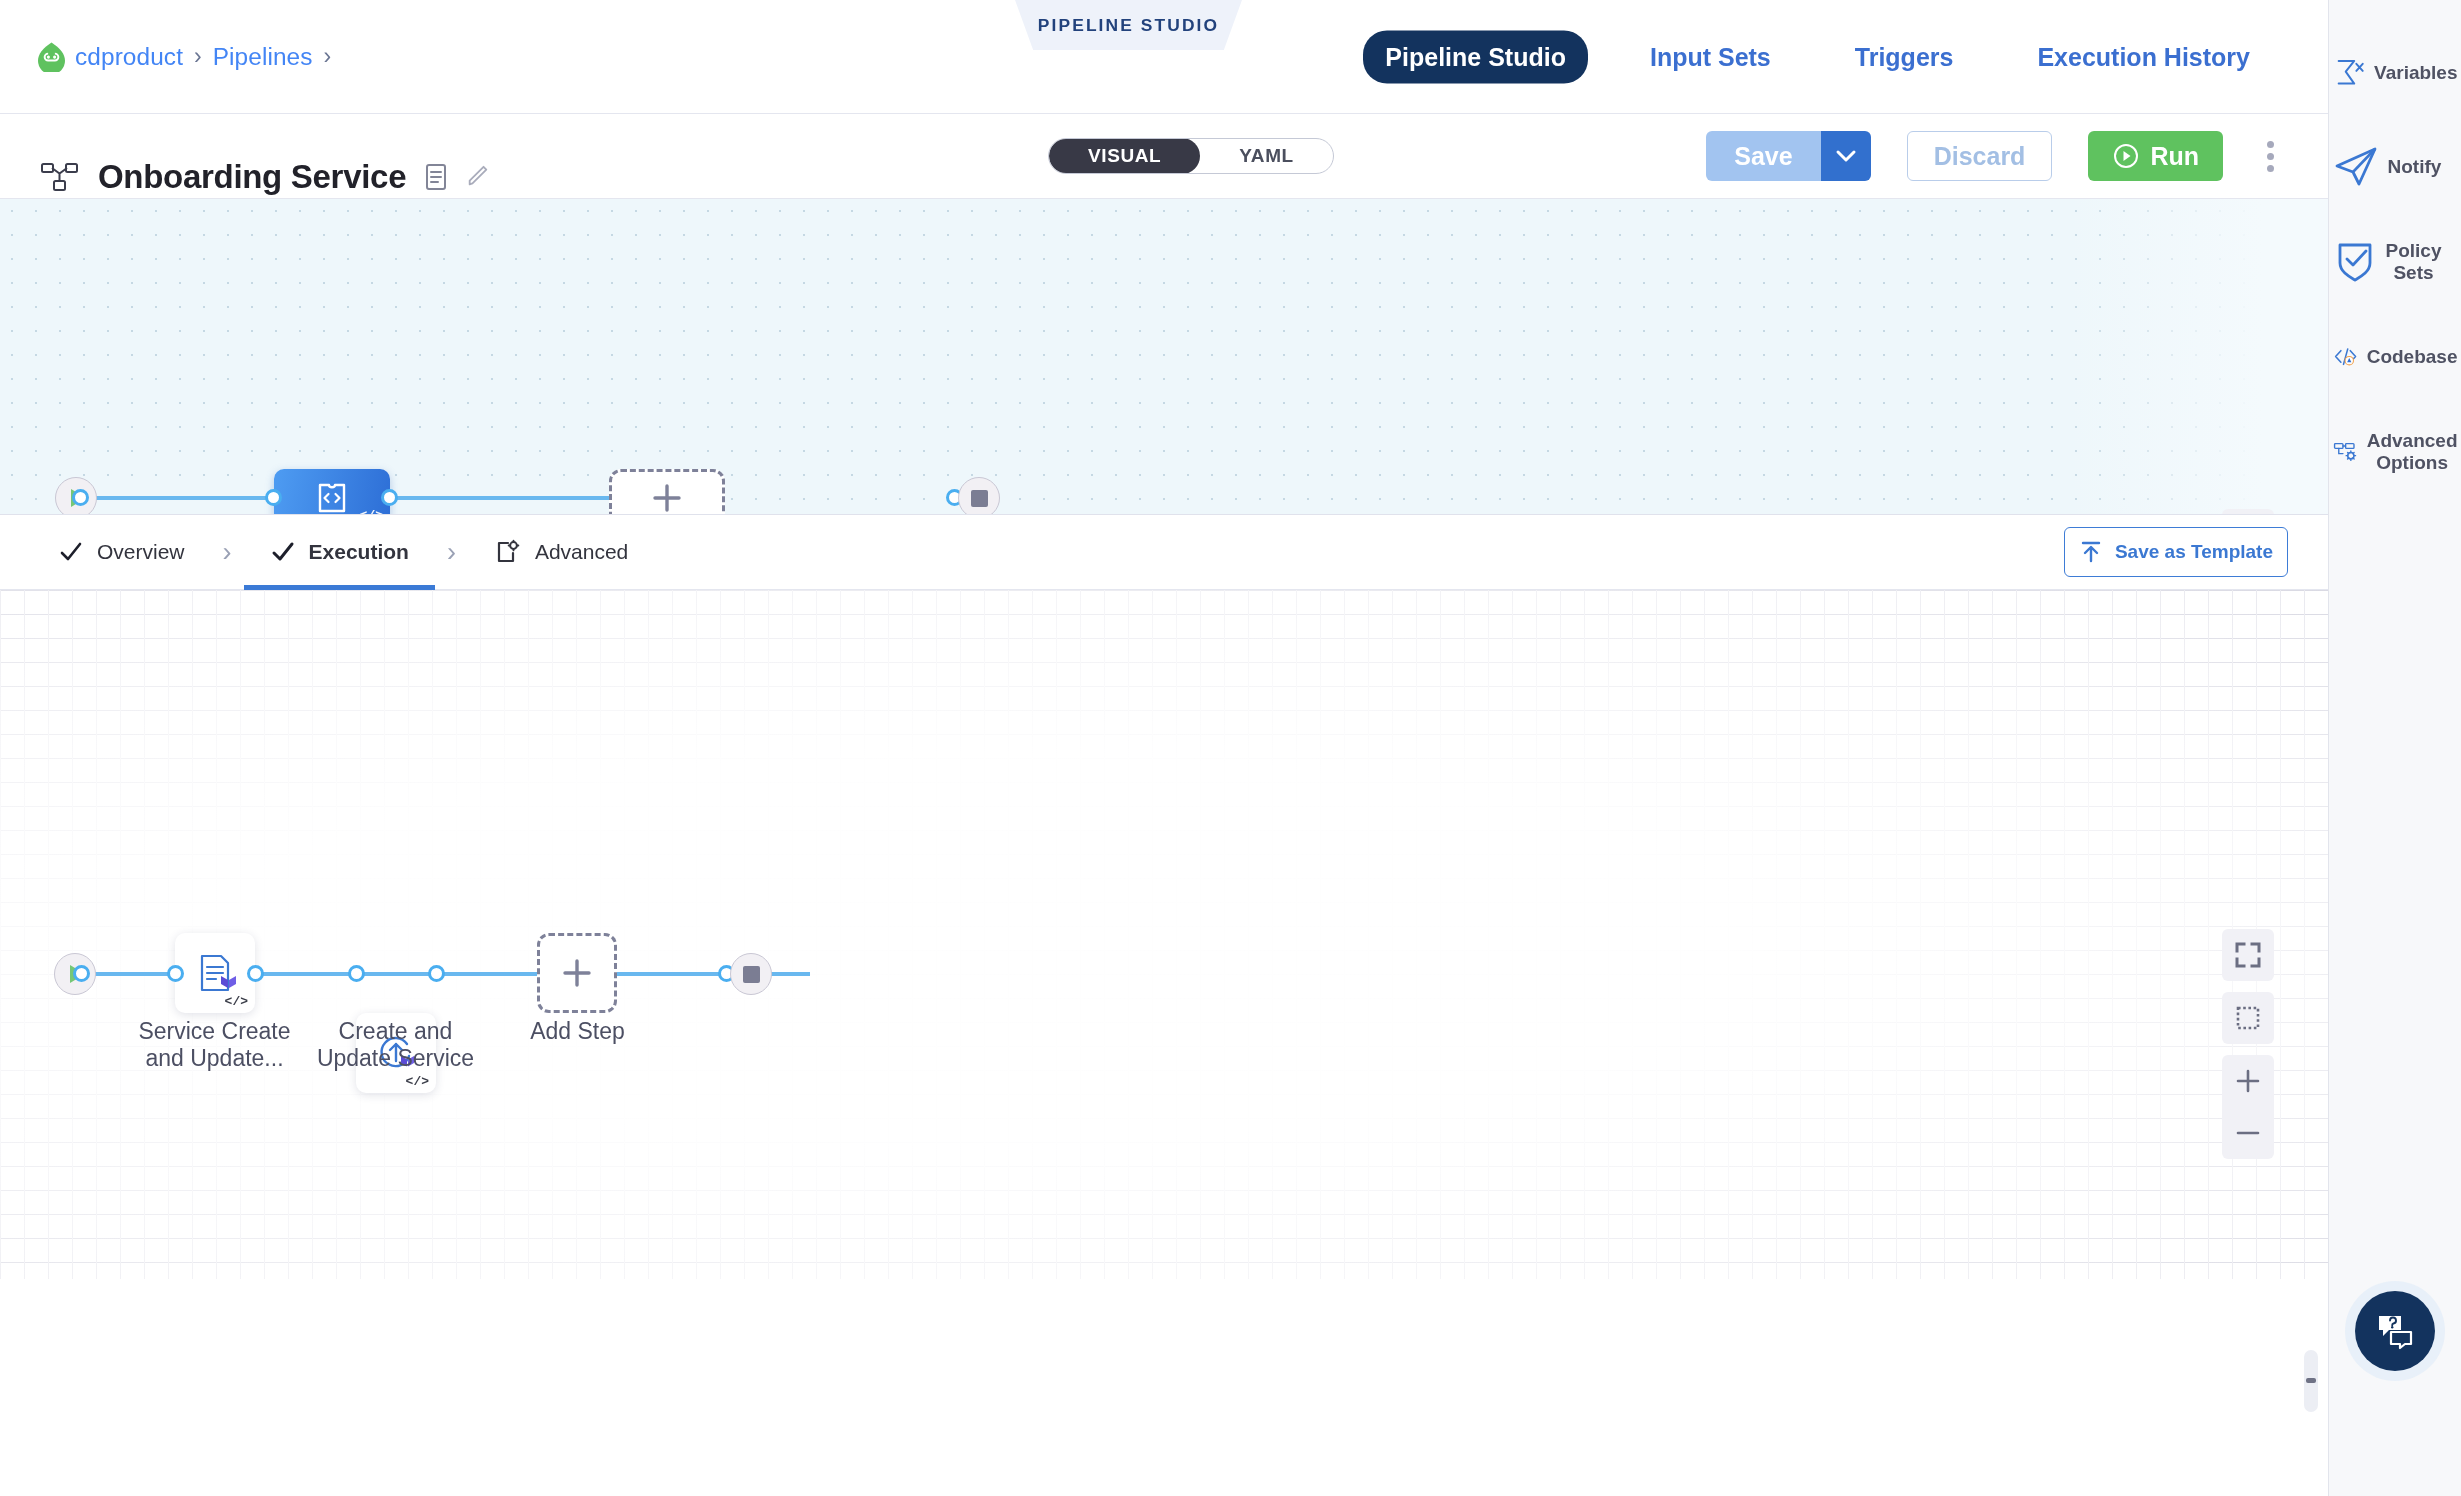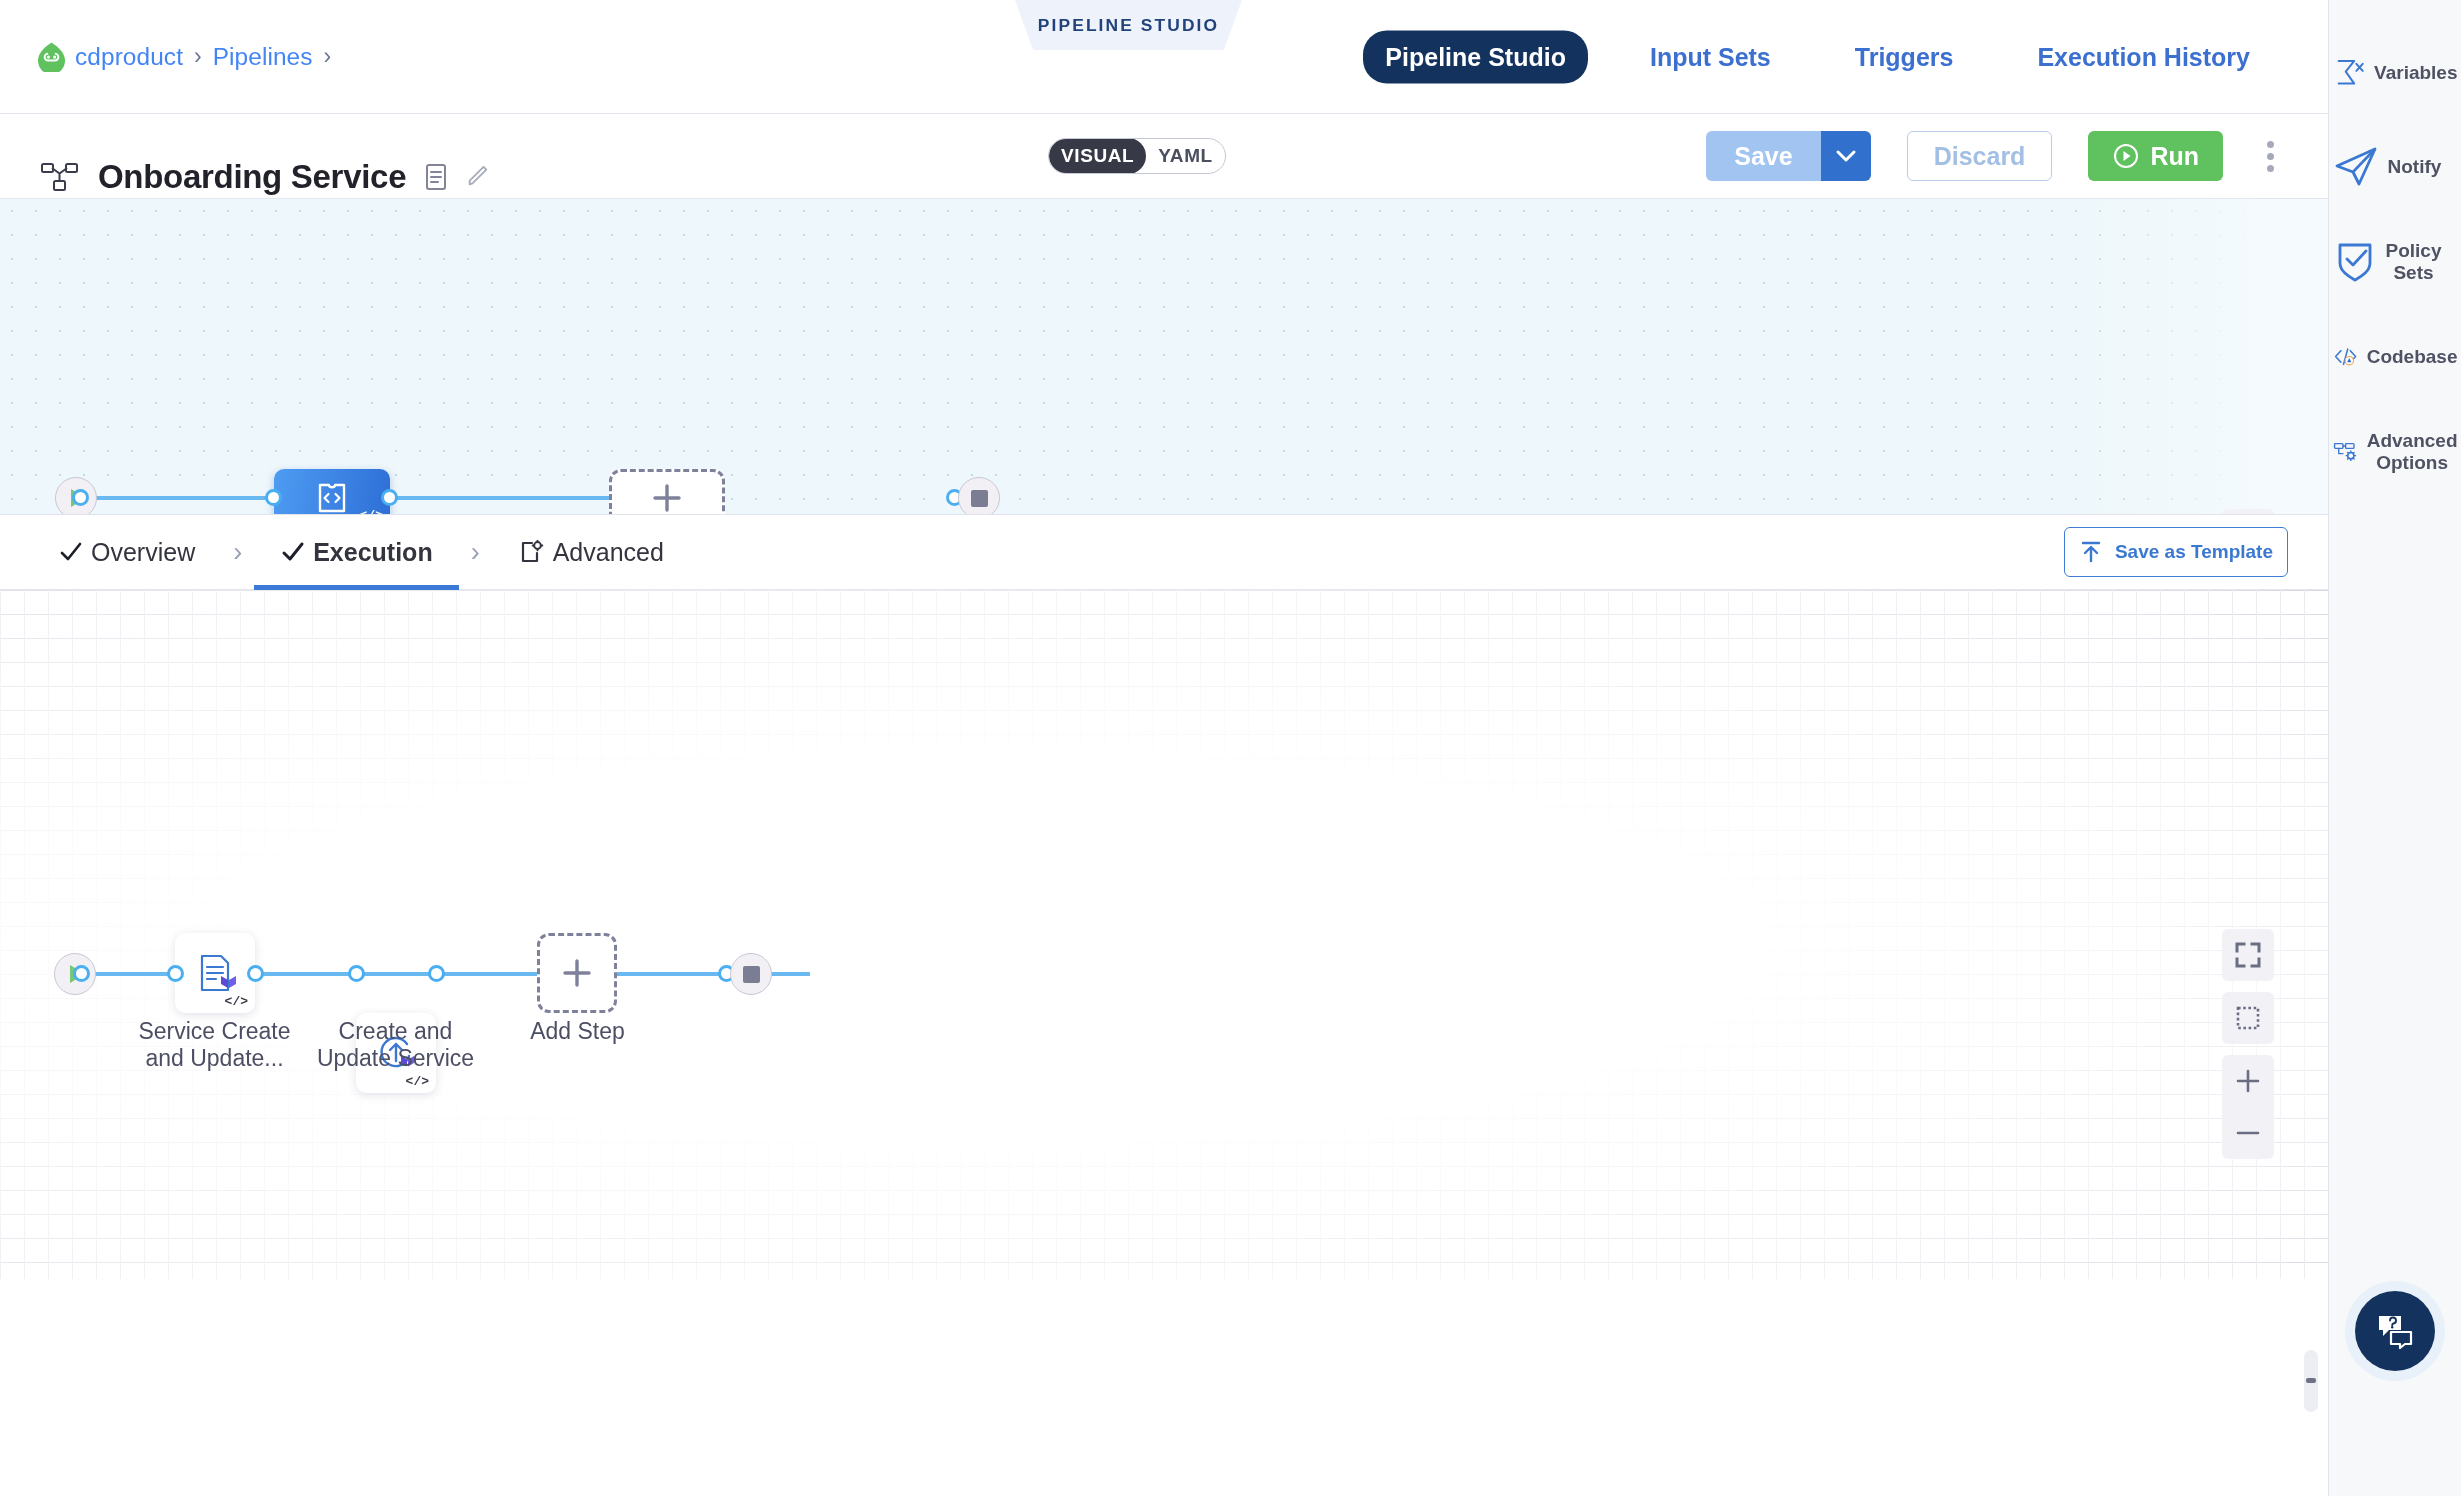--- a/index.html
+++ b/index.html
@@ -67,21 +67,21 @@
 
   
   .vy-toggle {
     position: absolute; left: 1048px; top: 50%; transform: translateY(-50%);
     display: flex; align-items: center;
     border: 1px solid #c5c9d6; border-radius: 20px; height: 36px;
     background: #fff; overflow: hidden;
   }
   .vy-opt {
     font-size: 19px; font-weight: bold; letter-spacing: 0.6px;
-    padding: 0 12px; height: 36px; line-height: 36px; color: #4b4f5e; cursor: pointer;
+    padding: 0 39px; height: 36px; line-height: 36px; color: #4b4f5e; cursor: pointer;
   }
   .vy-opt.active { background: #383946; color: #fff; border-radius: 20px; }
 
   
   .title-actions {
     position: absolute; right: 46px; top: 50%; transform: translateY(-50%);
     display: flex; align-items: center; gap: 36px;
   }
   .save-group { display: flex; align-items: stretch; border-radius: 6px; overflow: hidden; height: 50px; }
   .save-btn {
@@ -172,22 +172,22 @@
   .cc-stack { background: #f1f1f6; border-radius: 6px; display:flex; flex-direction:column; }
   .cc-stack .cc-btn { background: transparent; }
 
   
   .stagebar {
     height: 75px; display: flex; align-items: center; position: relative;
     background: #fff; border-bottom: 1px solid #e4e6ef;
   }
   .steps { display: flex; align-items: center; padding-left: 32px; height: 100%; }
   .step-tab {
-    display: flex; align-items: center; gap: 7px; height: 100%;
-    padding: 0 26px; font-size: 25px; color: #33343e; cursor: pointer;
+    display: flex; align-items: center; gap: 13px; height: 100%;
+    padding: 0 26px; font-size: 21px; color: #33343e; cursor: pointer;
     position: relative;
   }
   .step-tab.active { font-weight: bold; }
   .step-tab.active::after {
     content: ""; position: absolute; left: 0; right: 0; bottom: -1px;
     height: 5px; background: #3b7ad6;
   }
   .chev-sep { color: #9aa1b5; font-size: 27px; padding: 0 12px; font-weight: 300; }
   .tpl-btn {
     position: absolute; right: 40px; top: 50%; transform: translateY(-50%);

